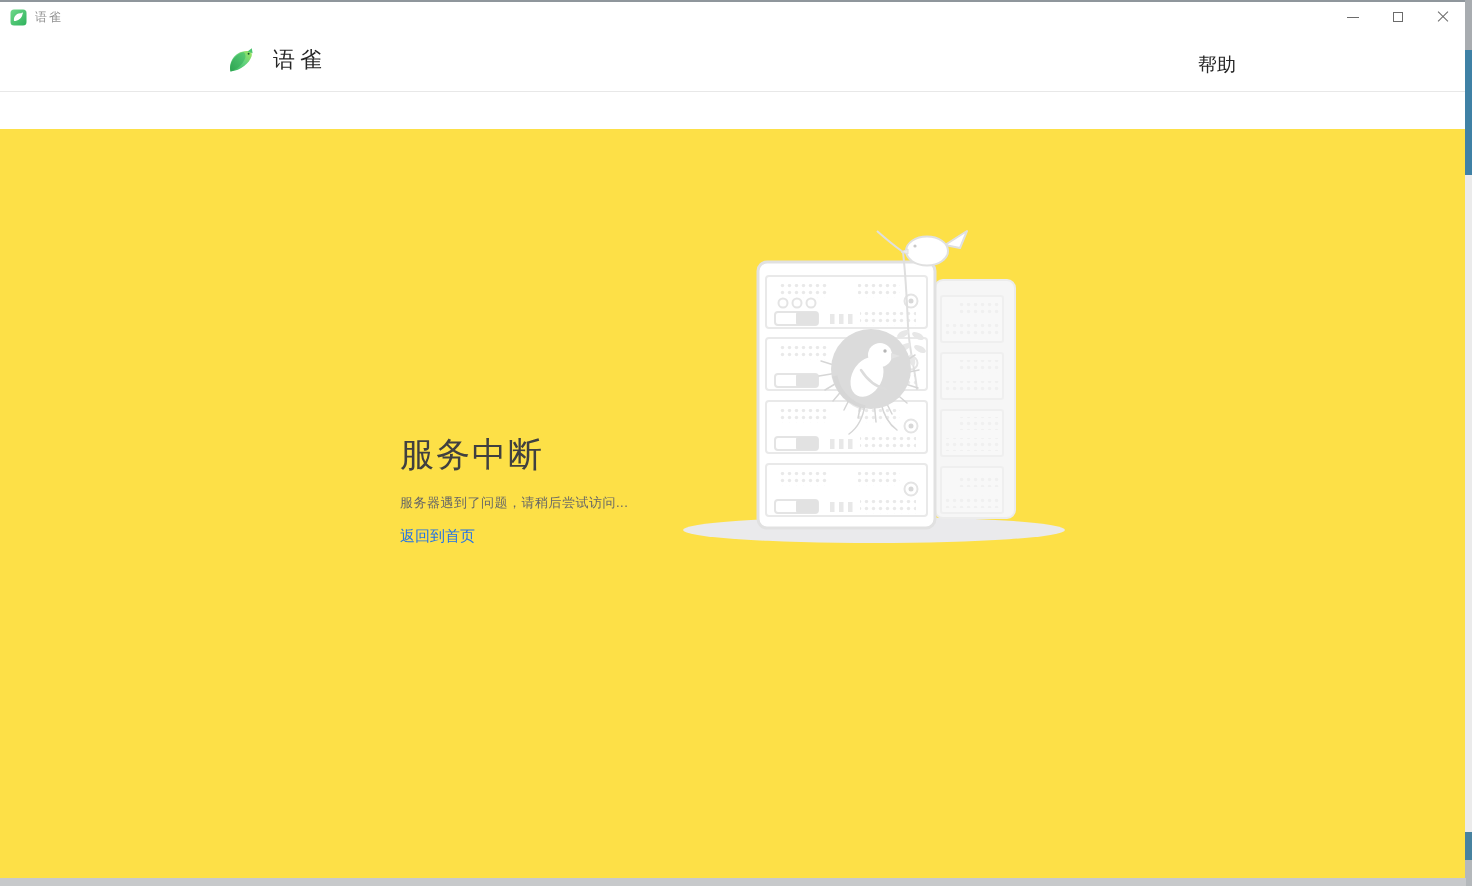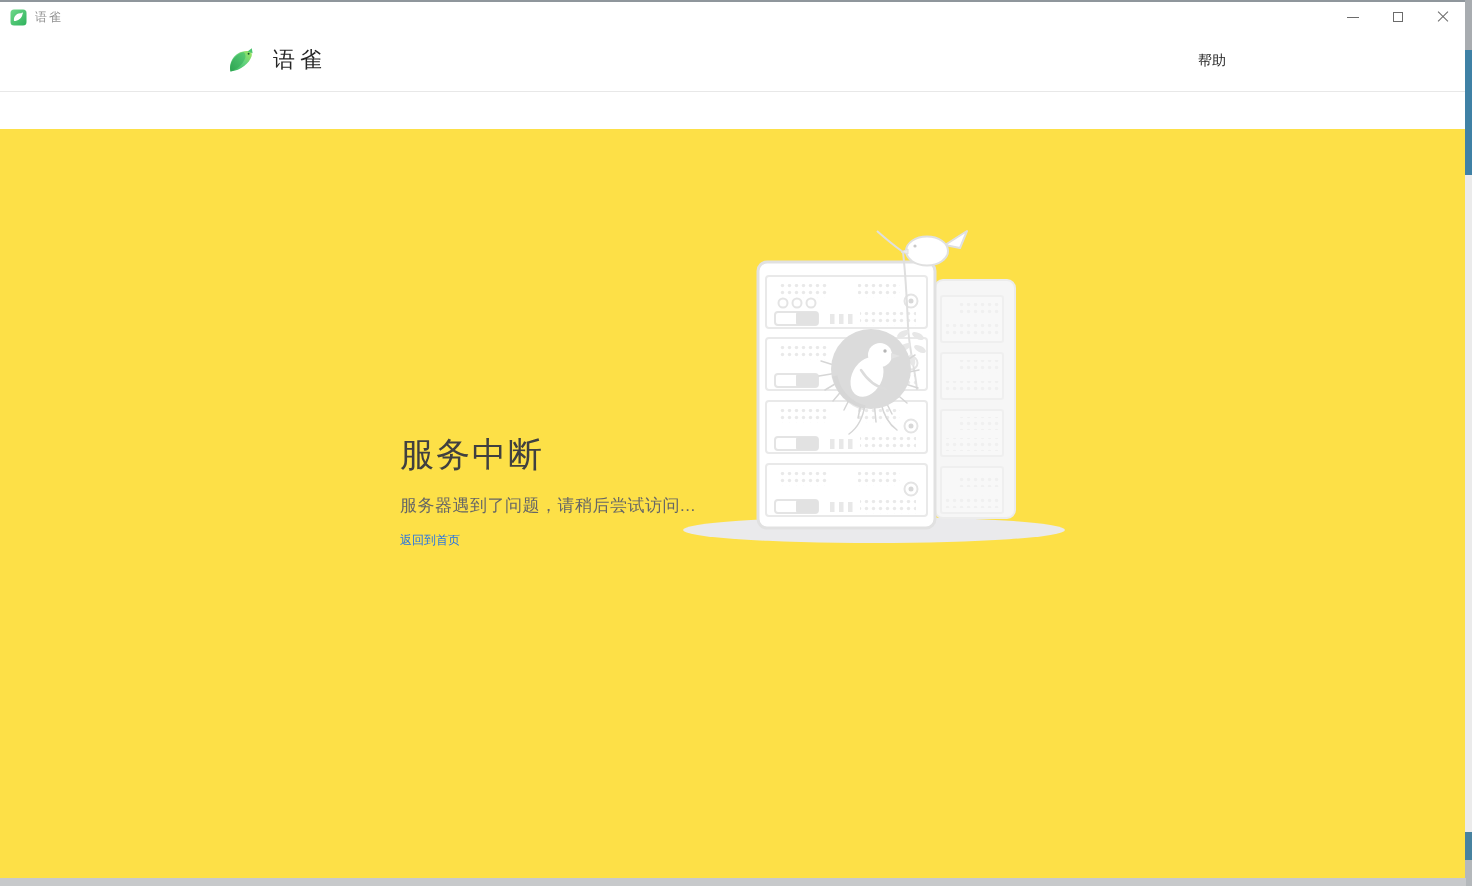--- a/index.html
+++ b/index.html
@@ -53,40 +53,40 @@
   .app-header {
     position:absolute; left:0; top:30px; width:100%; height:60px;
     background:#ffffff; border-bottom:1px solid #e8e8e8;
   }
   .brand { position:absolute; left:224px; top:11px; display:flex; align-items:center; }
   .brand-logo { width:34px; height:34px; display:block; }
   .brand-name {
     margin-left:15px; font-size:22px; color:#262626; letter-spacing:5px; font-weight:400;
   }
   .help-link {
-    position:absolute; left:1198px; top:20px; font-size:14px; color:#262626;
+    position:absolute; left:1198px; top:20px; font-size:19px; color:#262626;
     text-decoration:none; cursor:pointer;
   }
 
   
   .content {
     position:absolute; left:0; top:91px; width:1465px; height:787px;
     background:#fde047;
     margin-top:36px;
   }
   .error-block { position:absolute; left:400px; top:305px; }
   .error-title {
     margin:0; font-size:34px; font-weight:500; color:#404040; letter-spacing:2px;
     line-height:1.2;
   }
   .error-msg {
-    margin:19px 0 0 0; font-size:17px; color:#666666; letter-spacing:0.5px;
+    margin:19px 0 0 0; font-size:13px; color:#666666; letter-spacing:0.5px;
   }
   .back-link {
-    display:inline-block; margin-top:15px; font-size:12px; color:#2273e8;
+    display:inline-block; margin-top:15px; font-size:15px; color:#2273e8;
     text-decoration:none; cursor:pointer;
   }
   .illustration { position:absolute; left:665px; top:89px; width:410px; height:330px; }
 </style>
 </head>
 <body>
 
 <div class="window">
 
   <div class="titlebar">

